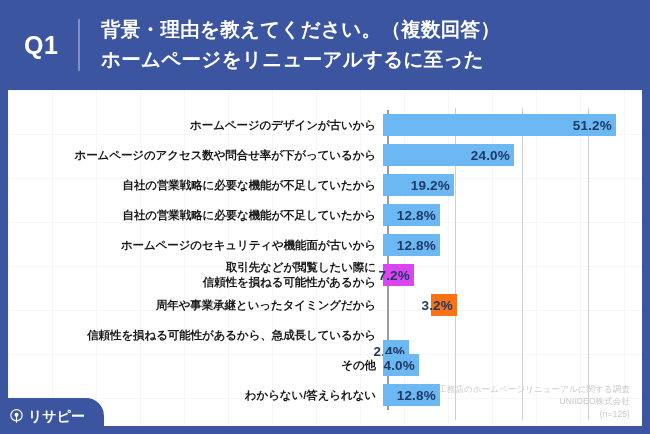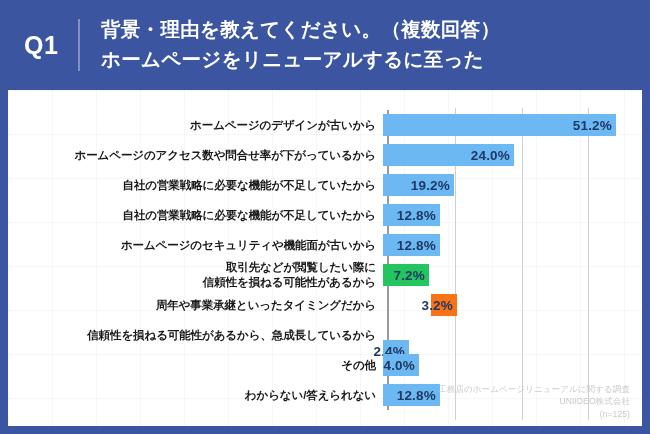--- a/index.html
+++ b/index.html
@@ -267,21 +267,21 @@
             <div class="bar-area">
               <div class="bar" style="width: 56.96px; background: rgb(108, 184, 242);">
                 <span class="bar-value">12.8%</span>
               </div>
             </div>
           </div>
           <div class="row">
             <div class="row-label">取引先などが閲覧したい際に
 信頼性を損ねる可能性があるから</div>
             <div class="bar-area">
-              <div class="bar" style="width: 46px; background: #22c55e;">
+              <div class="bar" style="width: 31px; background: #d946ef;">
                 <span class="bar-value">7.2%</span>
               </div>
             </div>
           </div>
           <div class="row">
             <div class="row-label">周年や事業承継といったタイミングだから</div>
             <div class="bar-area">
               <div class="bar" style="width: 26px; background: #f97316; margin-left: 48px;">
                 <span class="bar-value">3.2%</span>
               </div>
@@ -314,14 +314,24 @@
         </div>
     </div>
 
     <div class="credit">
       <div>工務店のホームページリニューアルに関する調査</div>
       <div>UNIIDEO株式会社</div>
       <div>(n=125)</div>
     </div>
   </div>
 
+  <div class="footer">
+    <div class="logo-plate">
+      <svg class="pin-icon" viewBox="0 0 24 24">
+        <circle cx="12" cy="10" r="9" fill="none" stroke="#ffffff" stroke-width="1.8"></circle>
+        <circle cx="12" cy="9" r="3.2" fill="#ffffff"></circle>
+        <rect x="11.1" y="11" width="1.8" height="11" fill="#ffffff"></rect>
+      </svg>
+      <span class="logo-text">リサピー</span>
+    </div>
+  </div>
 
 </div>
 
 </body></html>

